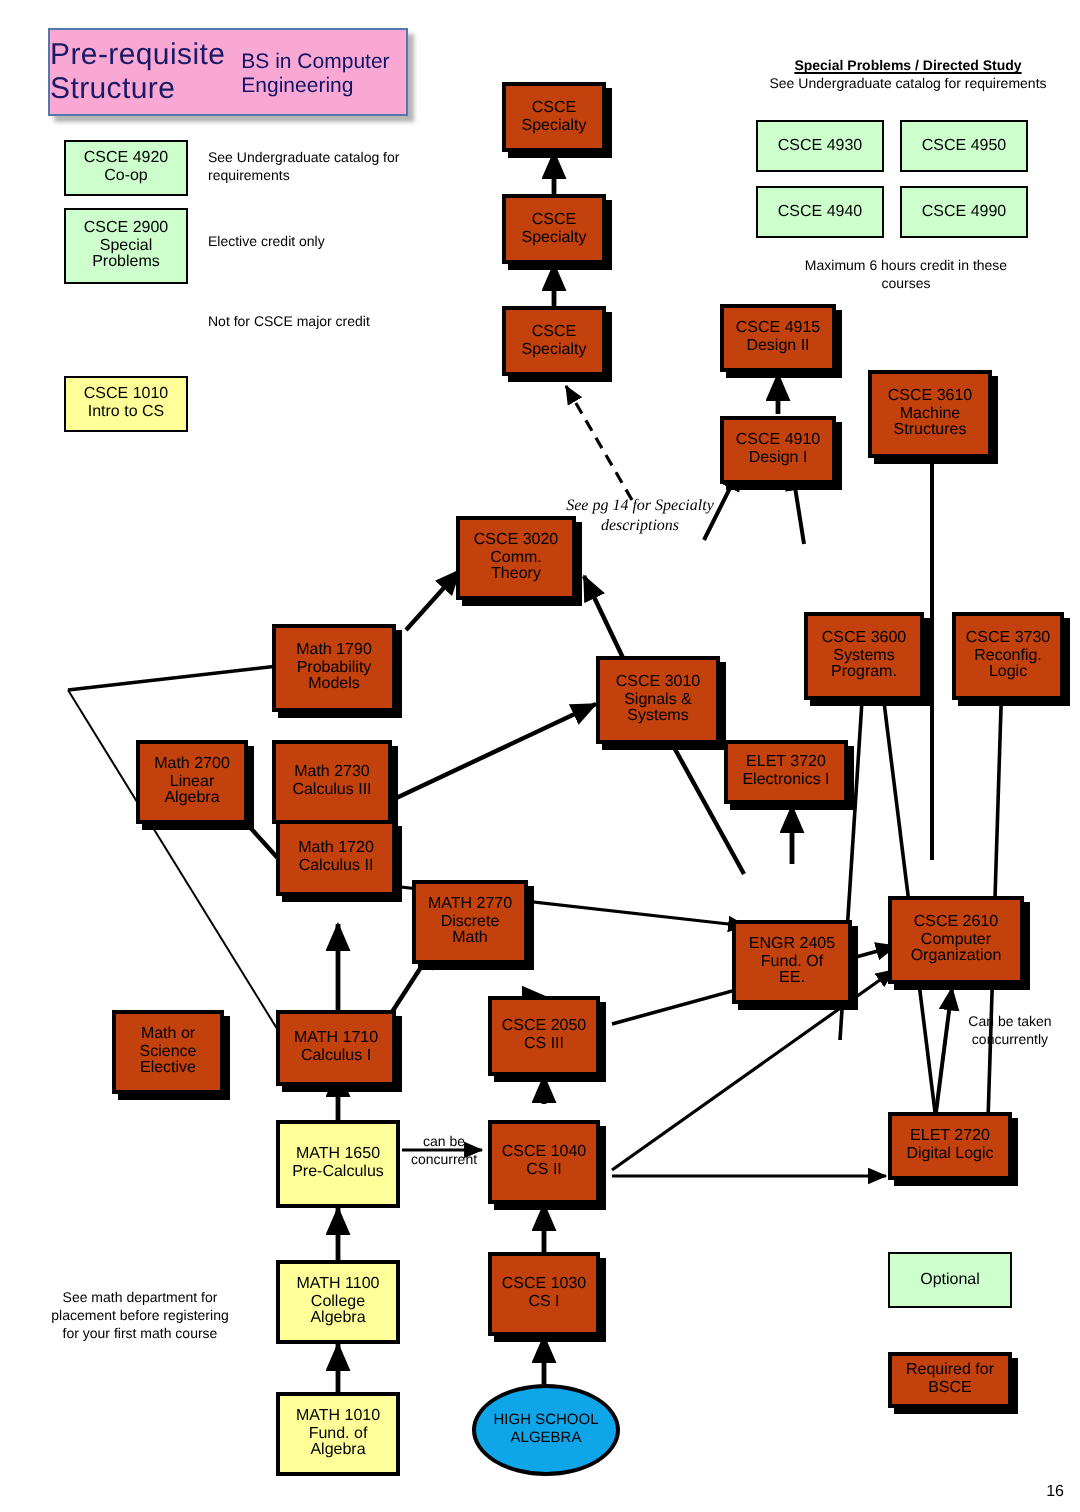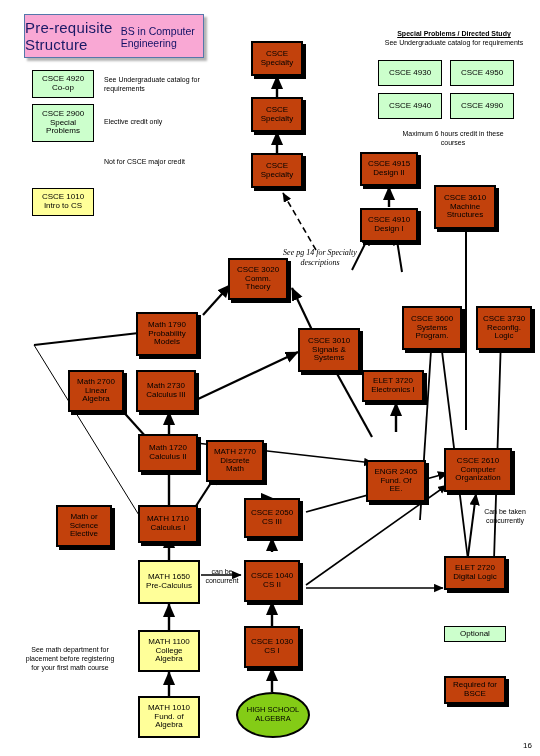--- a/index.html
+++ b/index.html
@@ -54,21 +54,21 @@
     background: #ffff99;
     border: 1px solid #000000;
     font-size: 8px;
   }
   .yel.heavy {
     border: 2px solid #000000;
   }
   .ellipse {
     position: absolute;
     box-sizing: border-box;
-    background: #84cc16;
+    background: #0ea5e9;
     border: 2px solid #000000;
     border-radius: 50%;
     display: flex;
     align-items: center;
     justify-content: center;
     text-align: center;
     font-size: 7.5px;
     line-height: 1.15;
     color: #000000;
     z-index: 3;
@@ -288,21 +288,21 @@
   <div class="node req" style="left:68px; top:370px; width:56px; height:42px;">
     <div id="n-lin2700">Math 2700<br>Linear<br>Algebra</div>
   </div>
   <div class="node req" style="left:136px; top:370px; width:60px; height:42px;">
     <div id="n-calc3_2730">Math 2730<br>Calculus III</div>
   </div>
   <div class="node req" style="left:362px; top:370px; width:62px; height:32px;">
     <div id="n-elet3720">ELET 3720<br>Electronics I</div>
   </div>
 
-  <div class="node req" style="left:138px; top:434px; width:60px; height:38px;">
+  <div class="node req" style="left:138px; top:410px; width:60px; height:38px;">
     <div id="n-calc2_1720">Math 1720<br>Calculus II</div>
   </div>
   <div class="node req" style="left:206px; top:440px; width:58px; height:42px;">
     <div id="n-disc2770">MATH 2770<br>Discrete<br>Math</div>
   </div>
   <div class="node req" style="left:366px; top:432px; width:60px; height:42px;margin-top:28px;">
     <div id="n-engr2405">ENGR 2405<br>Fund. Of<br>EE.</div>
   </div>
   <div class="node req" style="left:444px; top:448px; width:68px; height:44px;">
     <div id="n-comporg2610">CSCE 2610<br>Computer<br>Organization</div>
@@ -340,21 +340,21 @@
 
   <div class="node yel heavy" style="left:138px; top:696px; width:62px; height:42px;">
     <div id="n-fundalg1010">MATH 1010<br>Fund. of<br>Algebra</div>
   </div>
   <div class="ellipse" style="left:236px; top:692px; width:74px; height:46px;">
     <div id="n-hsalgebra">HIGH SCHOOL<br>ALGEBRA</div>
   </div>
 
   <div class="note" style="left:22px; top:646px; width:96px;">See math department for placement before registering for your first math course</div>
 
-  <div class="node opt" style="left:444px; top:626px; width:62px; height:16px;">
+  <div class="node opt" style="left:444px; top:626px; width:62px; height:28px;">
     <div>Optional</div>
   </div>
   <div class="node req" style="left:444px; top:676px; width:62px; height:28px;">
     <div>Required for BSCE</div>
   </div>
 
   <div class="pageno">16</div>
 
 </div>
 

